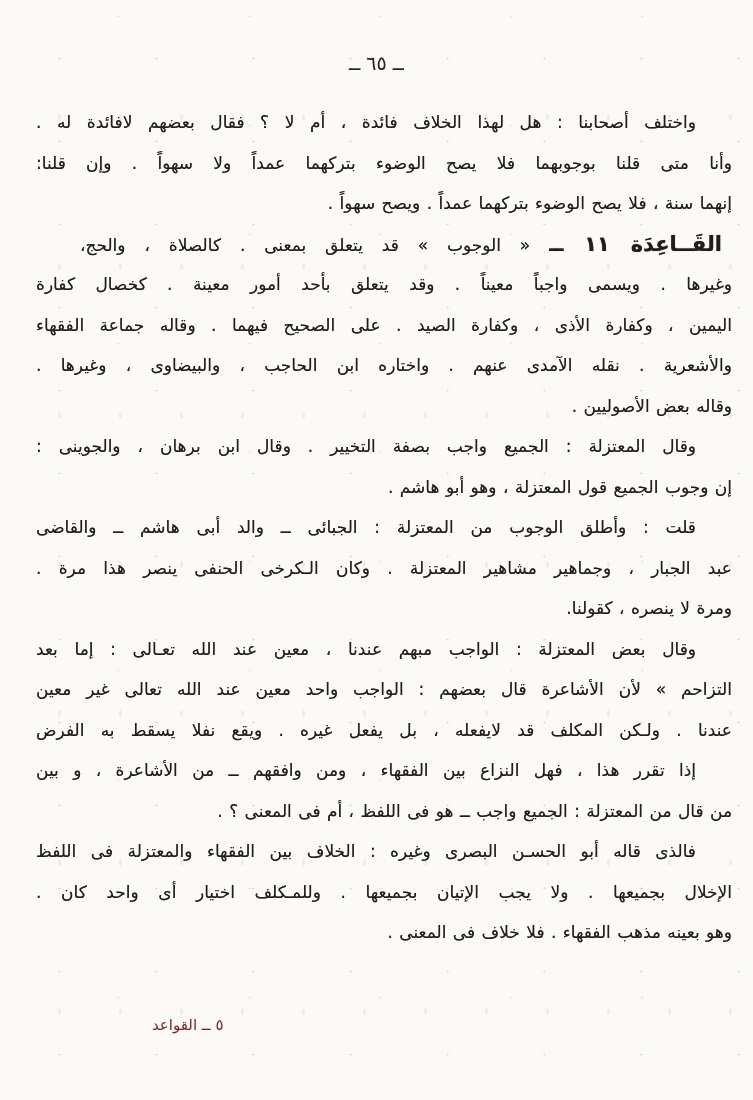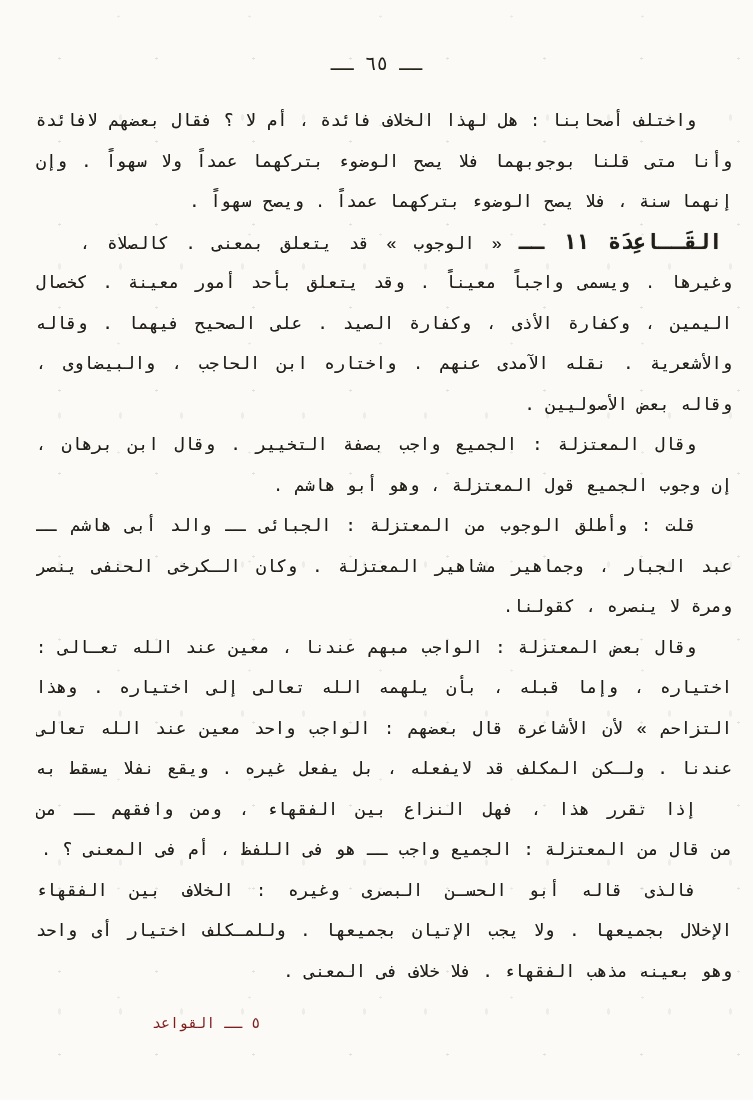--- a/index.html
+++ b/index.html
@@ -12,21 +12,21 @@
   
   body::before{
     content:"";position:absolute;inset:0;pointer-events:none;
     background-image:
       radial-gradient(rgba(70,64,52,.14) 1px, transparent 1.4px),
       radial-gradient(rgba(70,64,52,.09) 1px, transparent 1.5px),
       radial-gradient(rgba(70,64,52,.07) 1.2px, transparent 1.6px);
     background-size:97px 83px, 131px 109px, 61px 149px;
     background-position:11px 17px, 53px 71px, 29px 43px;
   }
-  .page{position:absolute;inset:0;direction:rtl;font-family:Liberation Mono, monospace;}
+  .page{position:absolute;inset:0;direction:rtl;}
   .page-number{
     position:absolute;top:52px;left:0;right:0;
     text-align:center;font-size:19px;letter-spacing:0;
     color:#262219;
   }
   .textblock{
     position:absolute;top:102px;right:21px;left:36px;
     direction:rtl;
   }
   .line{
@@ -68,21 +68,20 @@
     <div class="line stretch">وغيرها . ويسمى واجباً معيناً . وقد يتعلق بأحد أمور معينة . كخصال كفارة</div>
     <div class="line stretch">اليمين ، وكفارة الأذى ، وكفارة الصيد . على الصحيح فيهما . وقاله جماعة الفقهاء</div>
     <div class="line stretch">والأشعرية . نقله الآمدى عنهم . واختاره ابن الحاجب ، والبيضاوى ، وغيرها .</div>
     <div class="line">وقاله بعض الأصوليين .</div>
     <div class="line indent stretch">وقال المعتزلة : الجميع واجب بصفة التخيير .  وقال ابن برهان ، والجوينى :</div>
     <div class="line">إن وجوب الجميع قول المعتزلة ، وهو أبو هاشم .</div>
     <div class="line indent stretch">قلت : وأطلق الوجوب من المعتزلة : الجبائى ــ والد أبى هاشم ــ والقاضى</div>
     <div class="line stretch">عبد الجبار ، وجماهير مشاهير المعتزلة .  وكان الـكرخى الحنفى ينصر هذا مرة .</div>
     <div class="line">ومرة لا ينصره ، كقولنا.</div>
     <div class="line indent stretch">وقال بعض المعتزلة :  الواجب مبهم عندنا ، معين عند الله تعـالى : إما  بعد</div>
-    <div class="line stretch">اختياره ، وإما قبله ، بأن يلهمه الله تعالى إلى اختياره . وهذا القول يسمى « قول</div>
     <div class="line stretch">التزاحم » لأن الأشاعرة قال بعضهم : الواجب واحد معين عند الله تعالى غير معين</div>
     <div class="line stretch">عندنا . ولـكن المكلف قد لايفعله ، بل يفعل غيره . ويقع نفلا يسقط به الفرض</div>
     <div class="line indent stretch">إذا تقرر هذا ، فهل النزاع بين الفقهاء ، ومن وافقهم ــ من الأشاعرة ، و بين</div>
     <div class="line">من قال من المعتزلة : الجميع واجب ــ هو فى اللفظ ، أم فى المعنى ؟ .</div>
     <div class="line indent stretch">فالذى قاله أبو الحسـن البصرى وغيره : الخلاف بين الفقهاء والمعتزلة فى اللفظ</div>
     <div class="line stretch">الإخلال بجميعها . ولا يجب الإتيان بجميعها . وللمـكلف اختيار أى واحد كان .</div>
     <div class="line">وهو بعينه مذهب الفقهاء . فلا خلاف فى المعنى .</div>
   </div>
 
   <div class="footer">٥ ــ القواعد</div>

